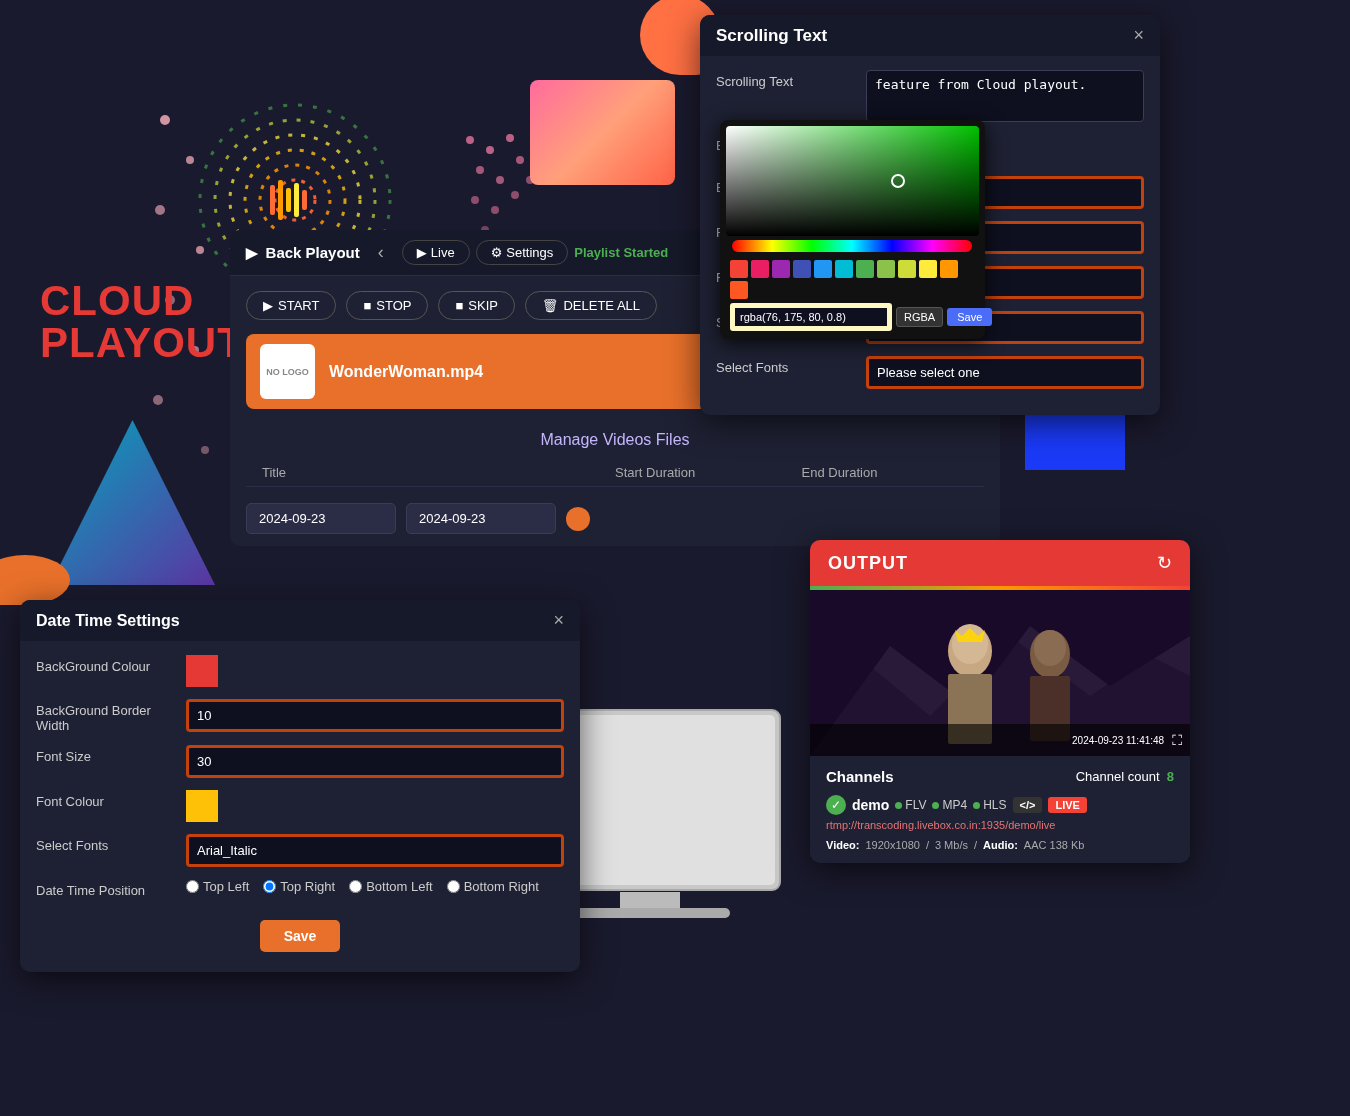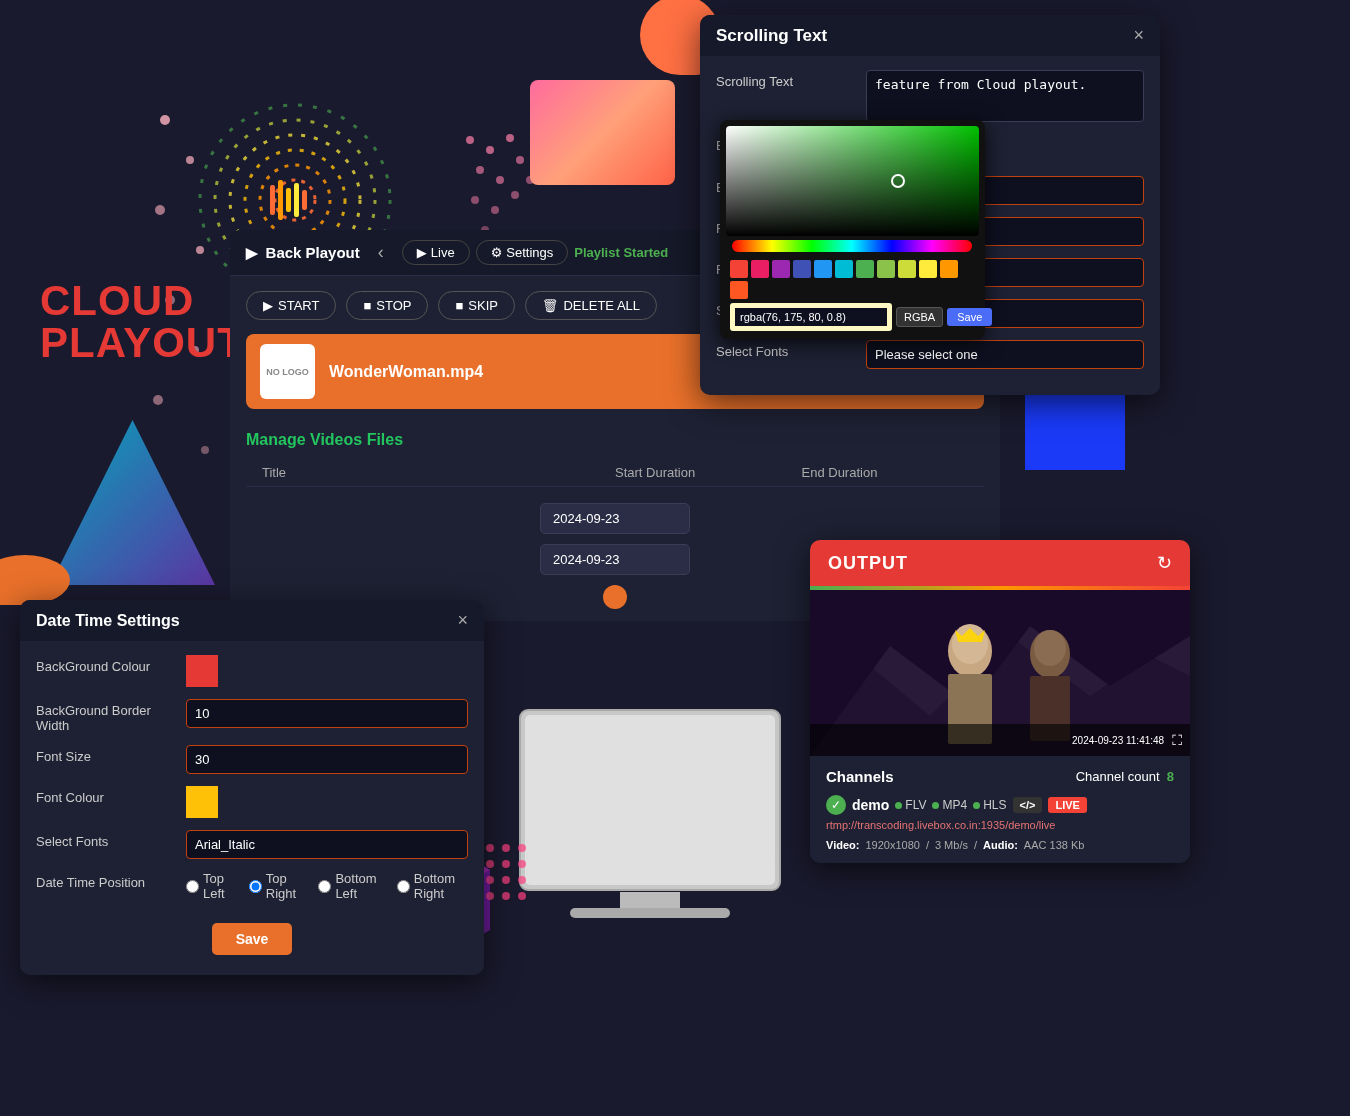--- a/index.html
+++ b/index.html
@@ -177,24 +177,25 @@
       color: #fff;
       font-size: 16px;
       font-weight: 600;
     }
 
     .manage-section {
       padding: 12px 16px 8px;
     }
 
     .manage-title {
-      color: #22c55e;
+      color: #c4b5fd;
       font-size: 16px;
-      font-weight: 700;
+      font-weight: 400;
       margin-bottom: 10px;
+      text-align: center;
     }
 
     .table-header {
       display: flex;
       gap: 20px;
       padding: 6px 16px;
       color: #aaa;
       font-size: 13px;
       border-bottom: 1px solid #2a2d45;
     }
@@ -369,35 +370,35 @@
       font-size: 11px;
       padding: 3px 10px;
       cursor: pointer;
       border-radius: 3px;
     }
 
     
     .form-select {
       flex: 1;
       background: #0e1020;
-      border: 1px solid #c2410c;
+      border: 3px solid #c2410c;
       border-radius: 4px;
       color: #fff;
       font-size: 13px;
       padding: 6px 8px;
       appearance: none;
       cursor: pointer;
     }
 
     
     .datetime-dialog {
       position: absolute;
       top: 600px;
       left: 20px;
-      width: 464px;
+      width: 560px;
       background: #1e2133;
       border-radius: 10px;
       z-index: 30;
       box-shadow: 0 8px 32px rgba(0,0,0,0.6);
     }
 
     .datetime-header {
       background: #161929;
       padding: 10px 16px;
       display: flex;
@@ -760,21 +761,20 @@
       height: 260px;
       z-index: 2;
     }
 
     
     .date-row-flex {
       display: flex;
       align-items: center;
       gap: 10px;
       padding: 8px 16px 12px;
-      flex-direction: column;
     }
   </style>
 </head>
 <body>
 
 <div class="orange-shape"></div>
 
 <div class="brand-text">
   <div class="brand-cloud">CLOUD</div>
   <div class="brand-playout">PLAYOUT</div>

